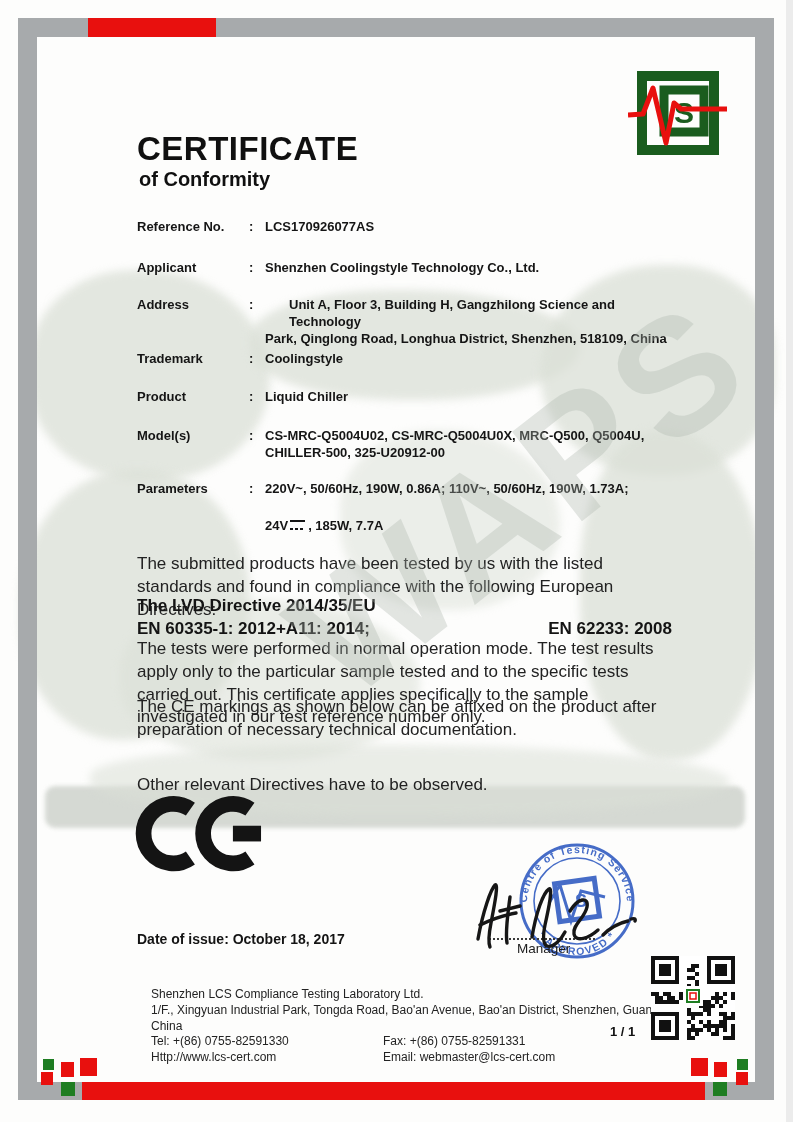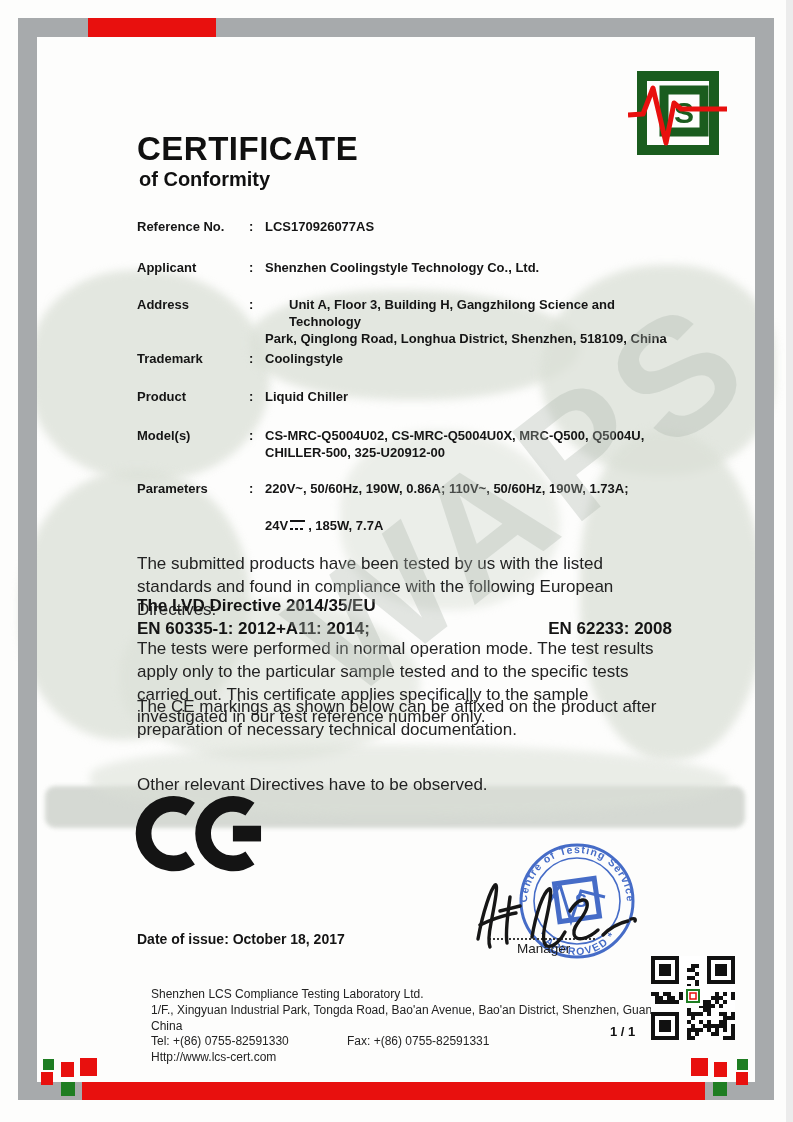--- a/index.html
+++ b/index.html
@@ -18,21 +18,21 @@
   .title1{position:absolute;left:137px;top:130px;font-size:33px;font-weight:bold;letter-spacing:.5px;color:#101010;}
   .title2{position:absolute;left:139px;top:168px;font-size:20px;font-weight:bold;color:#101010;}
   .fields{position:absolute;left:137px;top:219px;width:545px;font-size:13px;font-weight:bold;color:#151515;}
   .frow{position:absolute;display:grid;grid-template-columns:112px 16px 1fr;width:545px;line-height:1.3;}
   .para{position:absolute;left:137px;width:535px;font-size:17px;line-height:1.34;color:#222;}
   .bold{font-weight:bold;color:#141414;}
   .stline{display:flex;justify-content:space-between;width:535px;}
   .dc{display:inline-block;width:15px;height:8px;margin:0 3px 0 2px;border-top:2.5px solid #151515;
       background:repeating-linear-gradient(90deg,#151515 0 3px,transparent 3px 5px) bottom/100% 2.5px no-repeat;}
   .footer{position:absolute;left:151px;top:987px;width:545px;font-size:12px;line-height:1.32;color:#232323;z-index:2;}
-  .frow2{display:grid;grid-template-columns:196px 1fr;}
+  .frow2{display:grid;grid-template-columns:196px 1fr;gap:36px;}
   .pagenum{position:absolute;left:610px;top:1024px;font-size:13px;font-weight:bold;color:#111;z-index:2;}
   .manager{position:absolute;left:517px;top:941px;font-size:13.5px;color:#1c1c1c;z-index:6;}
   .dots{position:absolute;left:489px;top:938px;width:106px;border-bottom:2px dotted #3a3a3a;z-index:5;}
   .edge{position:absolute;right:0;top:0;width:7px;height:1122px;background:#ececec;z-index:5;}
 </style>
 </head>
 <body>
 
 <div id="page">
 
@@ -193,20 +193,21 @@
 
   <div class="footer">
     <div>Shenzhen LCS Compliance Testing Laboratory Ltd.</div>
     <div>1/F., Xingyuan Industrial Park, Tongda Road, Bao'an Avenue, Bao'an District, Shenzhen, Guangdong, China</div>
     <div class="frow2">
       <span>Tel: +(86) 0755-82591330</span>
       <span>Fax: +(86) 0755-82591331</span>
     </div>
     <div class="frow2">
       <span>Http://www.lcs-cert.com</span>
+      <span>Email: webmaster@lcs-cert.com</span>
     </div>
   </div>
   <div class="pagenum">1 / 1</div>
 
   <div class="content" style="left:651px;top:956px;z-index:4;">
     <svg width="84" height="84" viewBox="0 0 84 84">
       <rect x="0" y="0" width="84" height="84" fill="#fff"></rect>
       <g id="qr-mods">
           <rect x="40" y="8" width="4" height="4" fill="#111"></rect>
           <rect x="44" y="8" width="4" height="4" fill="#111"></rect>

